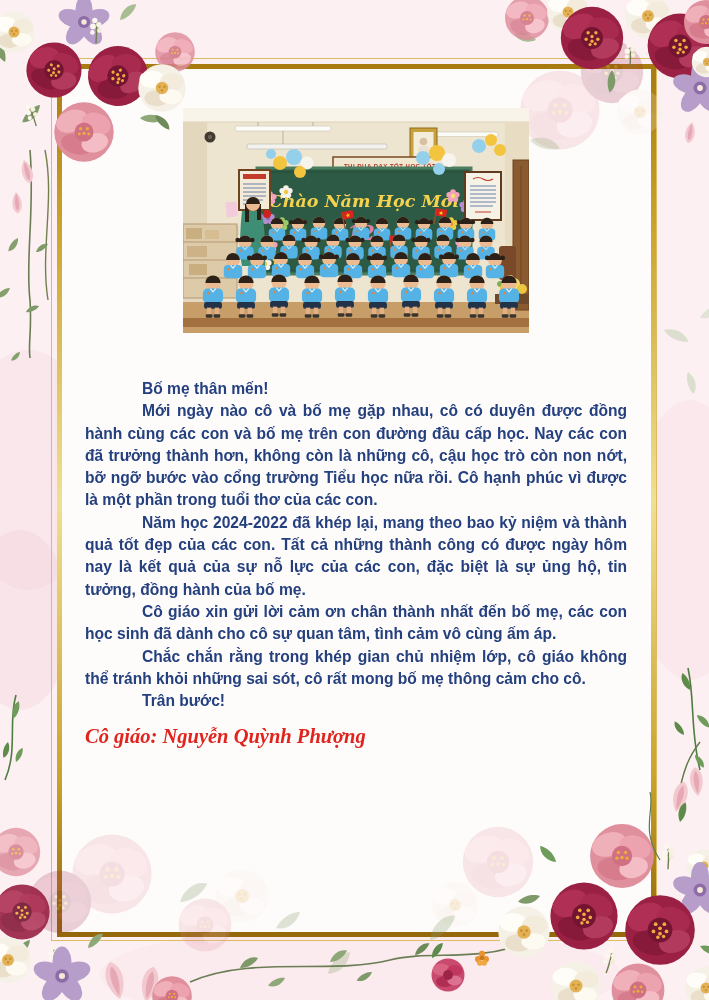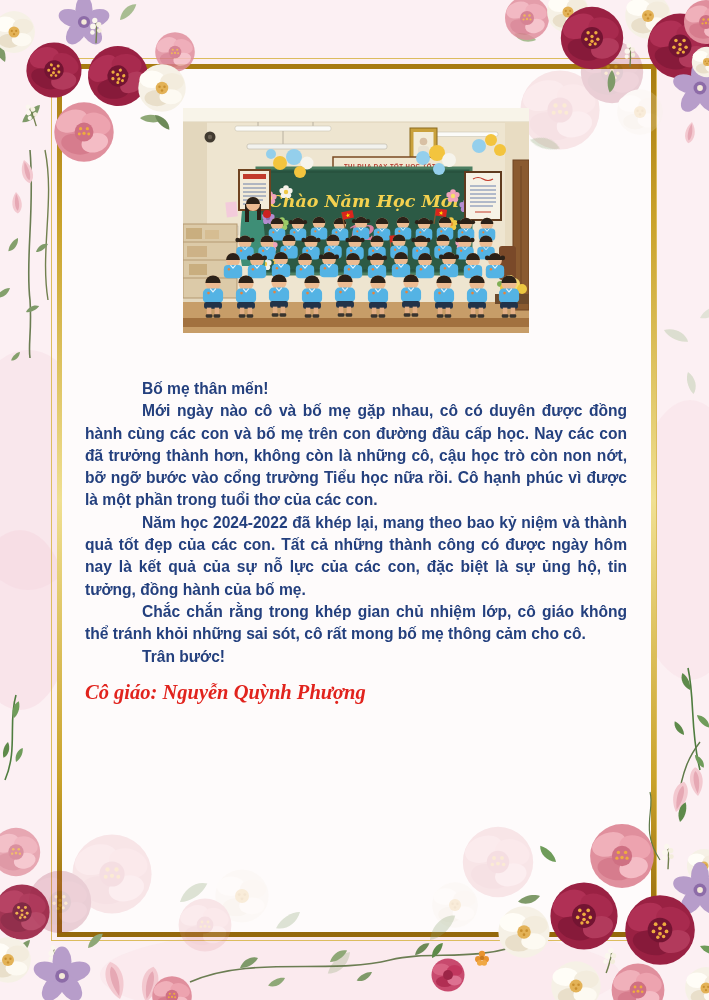--- a/index.html
+++ b/index.html
@@ -487,20 +487,21 @@
           <use href="#kidf" transform="translate(326 175) scale(1.12)"></use>
         </g>
       </svg>
     </div>
 
 
     <div class="abs" id="letter-body">
       <p>Bố mẹ thân mến!</p>
       <p>Mới ngày nào cô và bố mẹ gặp nhau, cô có duyên được đồng hành cùng các con và bố mẹ trên con đường đầu cấp học. Nay các con đã trưởng thành hơn, không còn là những cô, cậu học trò còn non nớt, bỡ ngỡ bước vào cổng trường Tiểu học nữa rồi. Cô hạnh phúc vì được là một phần trong tuổi thơ của các con.</p>
       <p>Năm học 2024-2022 đã khép lại, mang theo bao kỷ niệm và thành quả tốt đẹp của các con. Tất cả những thành công có được ngày hôm nay là kết quả của sự nỗ lực của các con, đặc biệt là sự ủng hộ, tin tưởng, đồng hành của bố mẹ.</p>
+      <p>Cô giáo xin gửi lời cảm ơn chân thành nhất đến bố mẹ, các con học sinh đã dành cho cô sự quan tâm, tình cảm vô cùng ấm áp.</p>
       <p>Chắc chắn rằng trong khép gian chủ nhiệm lớp, cô giáo không thể tránh khỏi những sai sót, cô rất mong bố mẹ thông cảm cho cô.</p>
       <p>Trân bước!</p>
       <div id="signature">Cô giáo: Nguyễn Quỳnh Phượng</div>
     </div>
   </div>
 
   <svg id="top-decor" class="abs" width="709" height="1000" viewBox="0 0 709 1000">
 
     <g>
       <path d="M30,150 C35,210 25,260 30,300 C32,330 28,345 30,358" stroke="#6b7d52" stroke-width="1.6" fill="none"></path>

